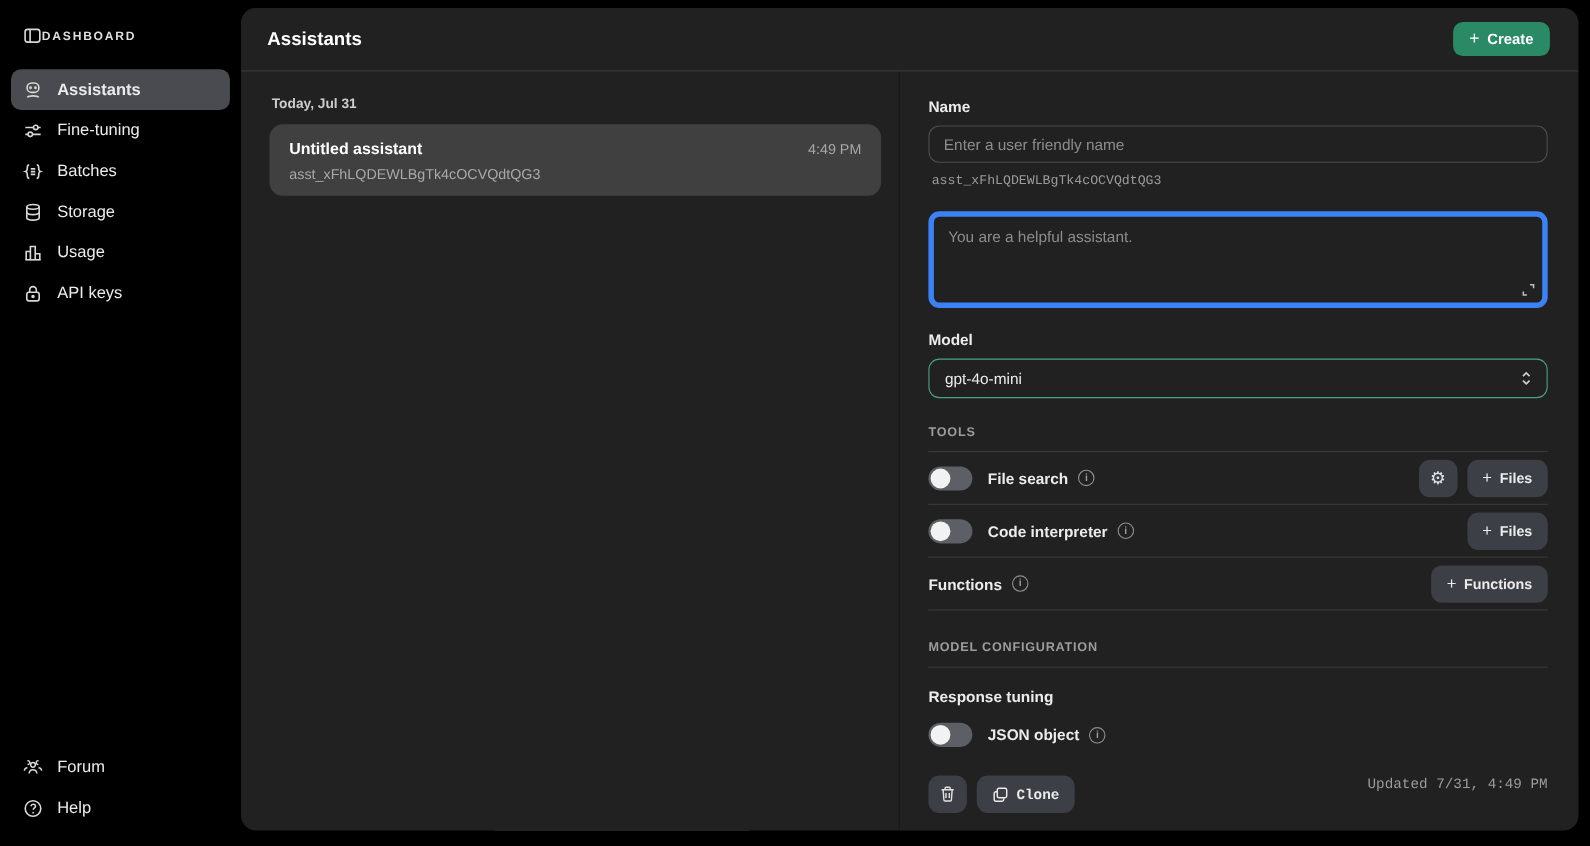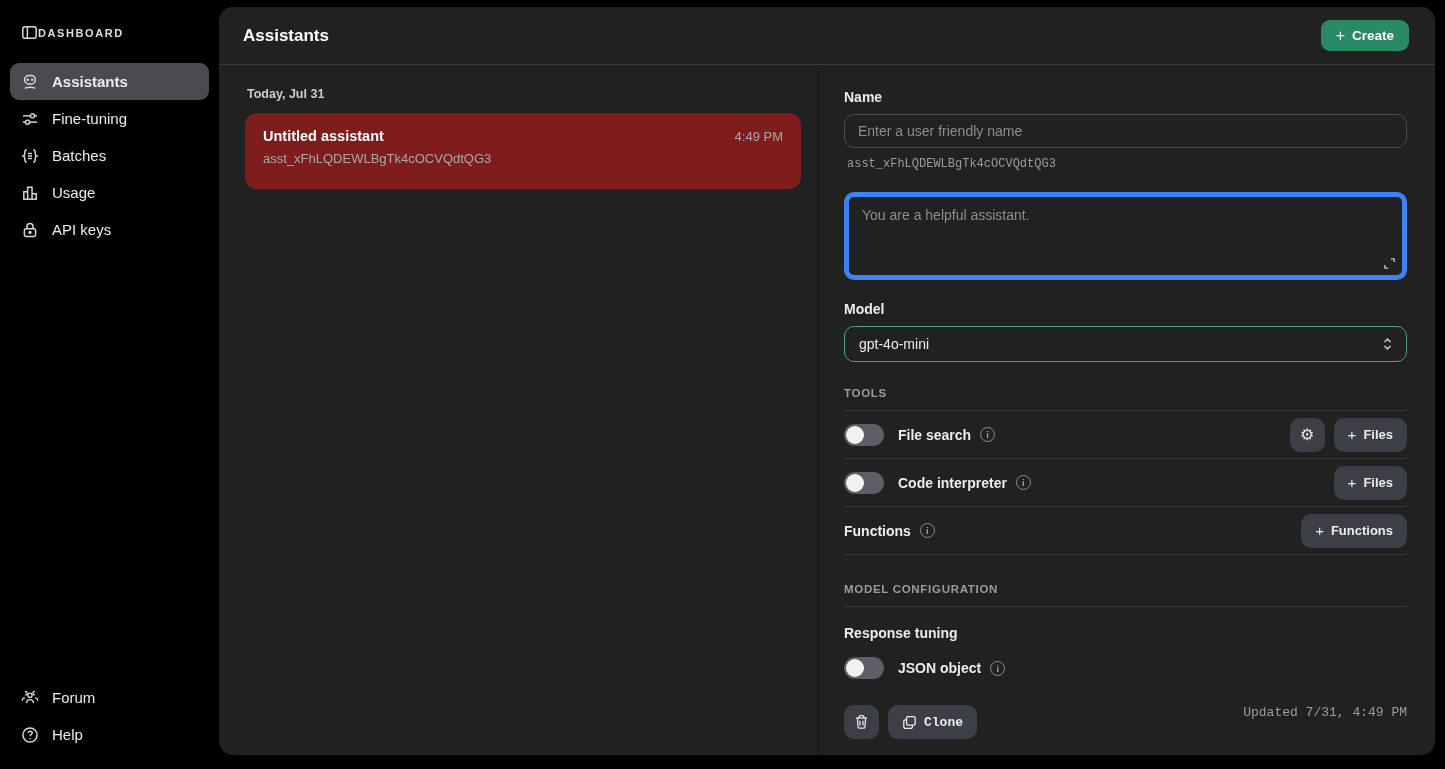--- a/index.html
+++ b/index.html
@@ -57,22 +57,22 @@
   .content { display: flex; height: calc(100% - 58px); }
 
   
   .list-col {
     width: 599px; flex: 0 0 599px;
     border-right: 1px solid #181818;
     padding: 22px 16px 0 26px;
   }
   .date-group { font-size: 12.5px; font-weight: 700; color: #cdcdcd; margin: 0 0 12px 2px; }
   .asst-card {
-    background: #7f1d1d; border-radius: 12px;
-    padding: 15px 18px 23px 18px; cursor: pointer;
+    background: #404040; border-radius: 12px;
+    padding: 15px 18px 12px 18px; cursor: pointer;
   }
   .asst-card-row { display: flex; align-items: baseline; justify-content: space-between; }
   .asst-card-title { font-size: 14.5px; font-weight: 700; color: #fff; }
   .asst-card-time { font-size: 13px; color: #a8a8a8; }
   .asst-card-id { font-size: 13px; color: #a8a8a8; margin-top: 7px; }
 
   
   .detail-col {
     flex: 1; position: relative; overflow: hidden;
     padding: 24px 28px 0 26px;
@@ -196,20 +196,30 @@
       <span class="sb-icon">
         <svg width="18" height="18" viewBox="0 0 16 16" fill="none" stroke="currentColor" stroke-width="1.3">
           <path d="M5 2.5c-1.6 0-1.6 1.4-1.6 2.6S3.4 7.6 2 8c1.4.4 1.4 1.7 1.4 2.9s0 2.6 1.6 2.6"></path>
           <path d="M11 2.5c1.6 0 1.6 1.4 1.6 2.6S12.6 7.6 14 8c-1.4.4-1.4 1.7-1.4 2.9s0 2.6-1.6 2.6"></path>
           <line x1="6.2" y1="5.8" x2="9.8" y2="5.8"></line>
             <line x1="6.2" y1="8" x2="9.8" y2="8"></line>
             <line x1="6.2" y1="10.2" x2="9.8" y2="10.2"></line>
         </svg>
       </span>
       <span>Batches</span>
+    </div>
+    <div class="sb-item">
+      <span class="sb-icon">
+        <svg width="18" height="18" viewBox="0 0 16 16" fill="none" stroke="currentColor" stroke-width="1.3">
+          <ellipse cx="8" cy="3.6" rx="5" ry="1.9"></ellipse>
+          <path d="M3 3.6v8.8c0 1 2.2 1.9 5 1.9s5-.9 5-1.9V3.6"></path>
+          <path d="M3 8c0 1 2.2 1.9 5 1.9s5-.9 5-1.9"></path>
+        </svg>
+      </span>
+      <span>Storage</span>
     </div>
     <div class="sb-item">
       <span class="sb-icon">
         <svg width="18" height="18" viewBox="0 0 16 16" fill="none" stroke="currentColor" stroke-width="1.3">
           <path d="M2.5 13.5V6.8h3.4v6.7M5.9 13.5V2.8h3.9v10.7M9.8 13.5V8.6h3.7v4.9"></path>
           <line x1="1.8" y1="13.5" x2="14.2" y2="13.5"></line>
         </svg>
       </span>
       <span>Usage</span>
     </div>

